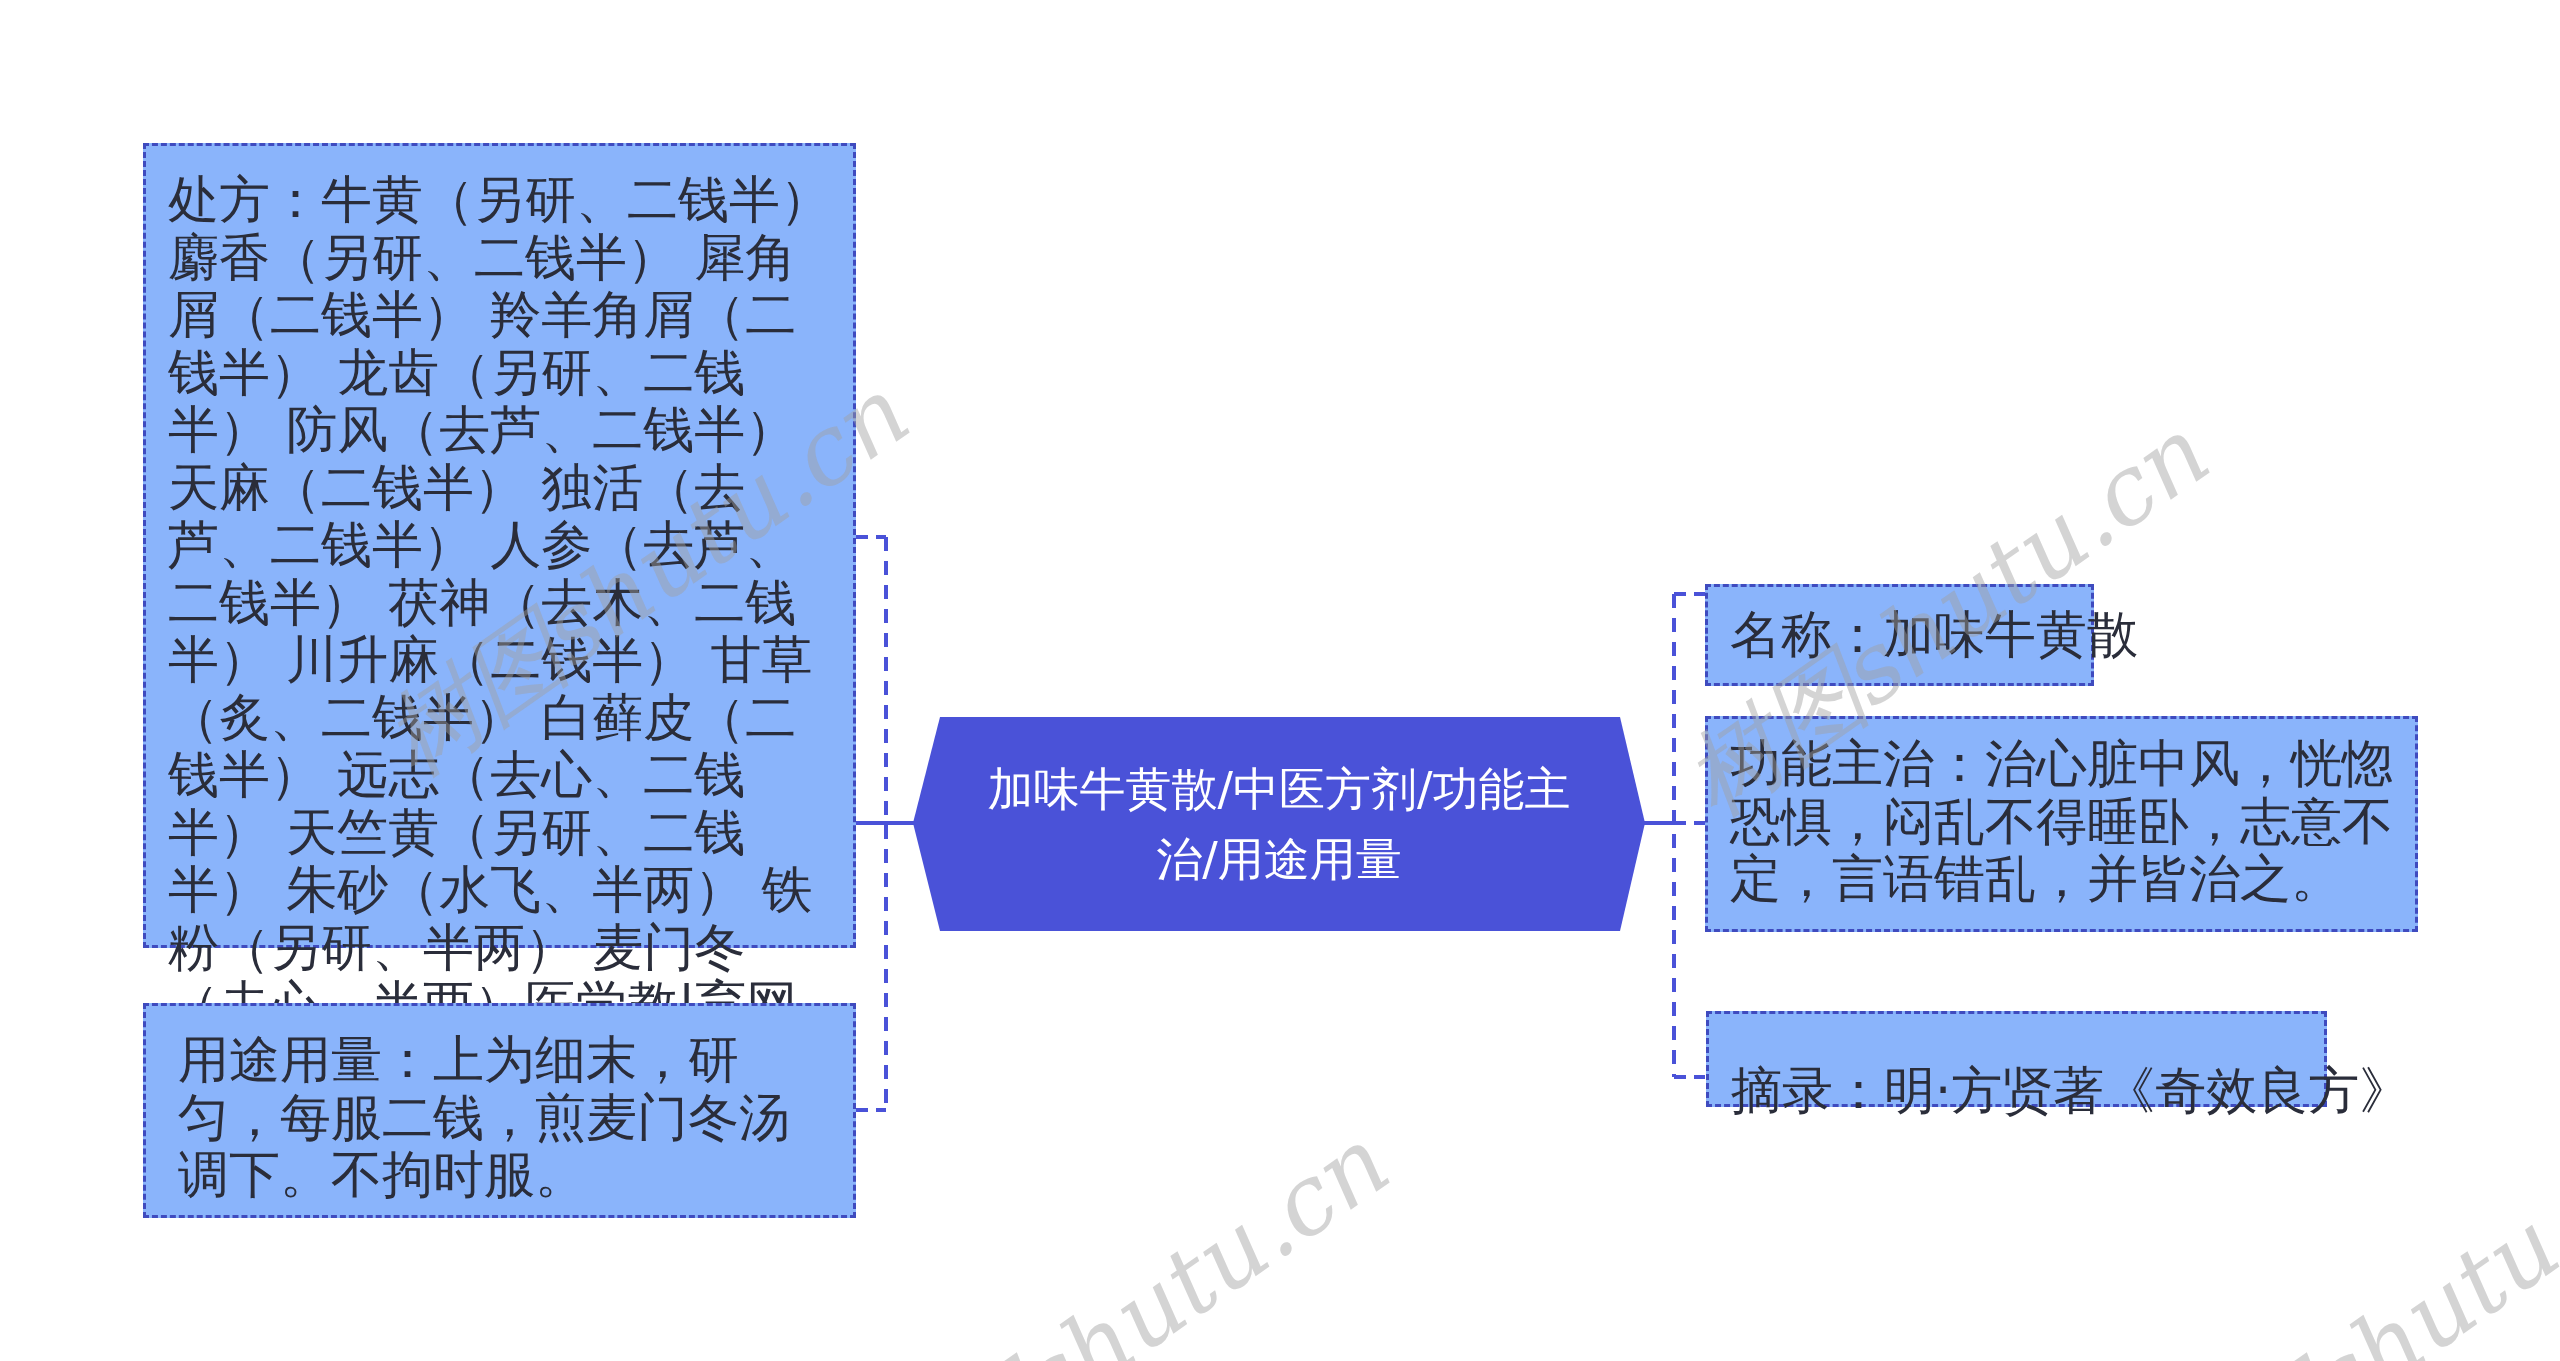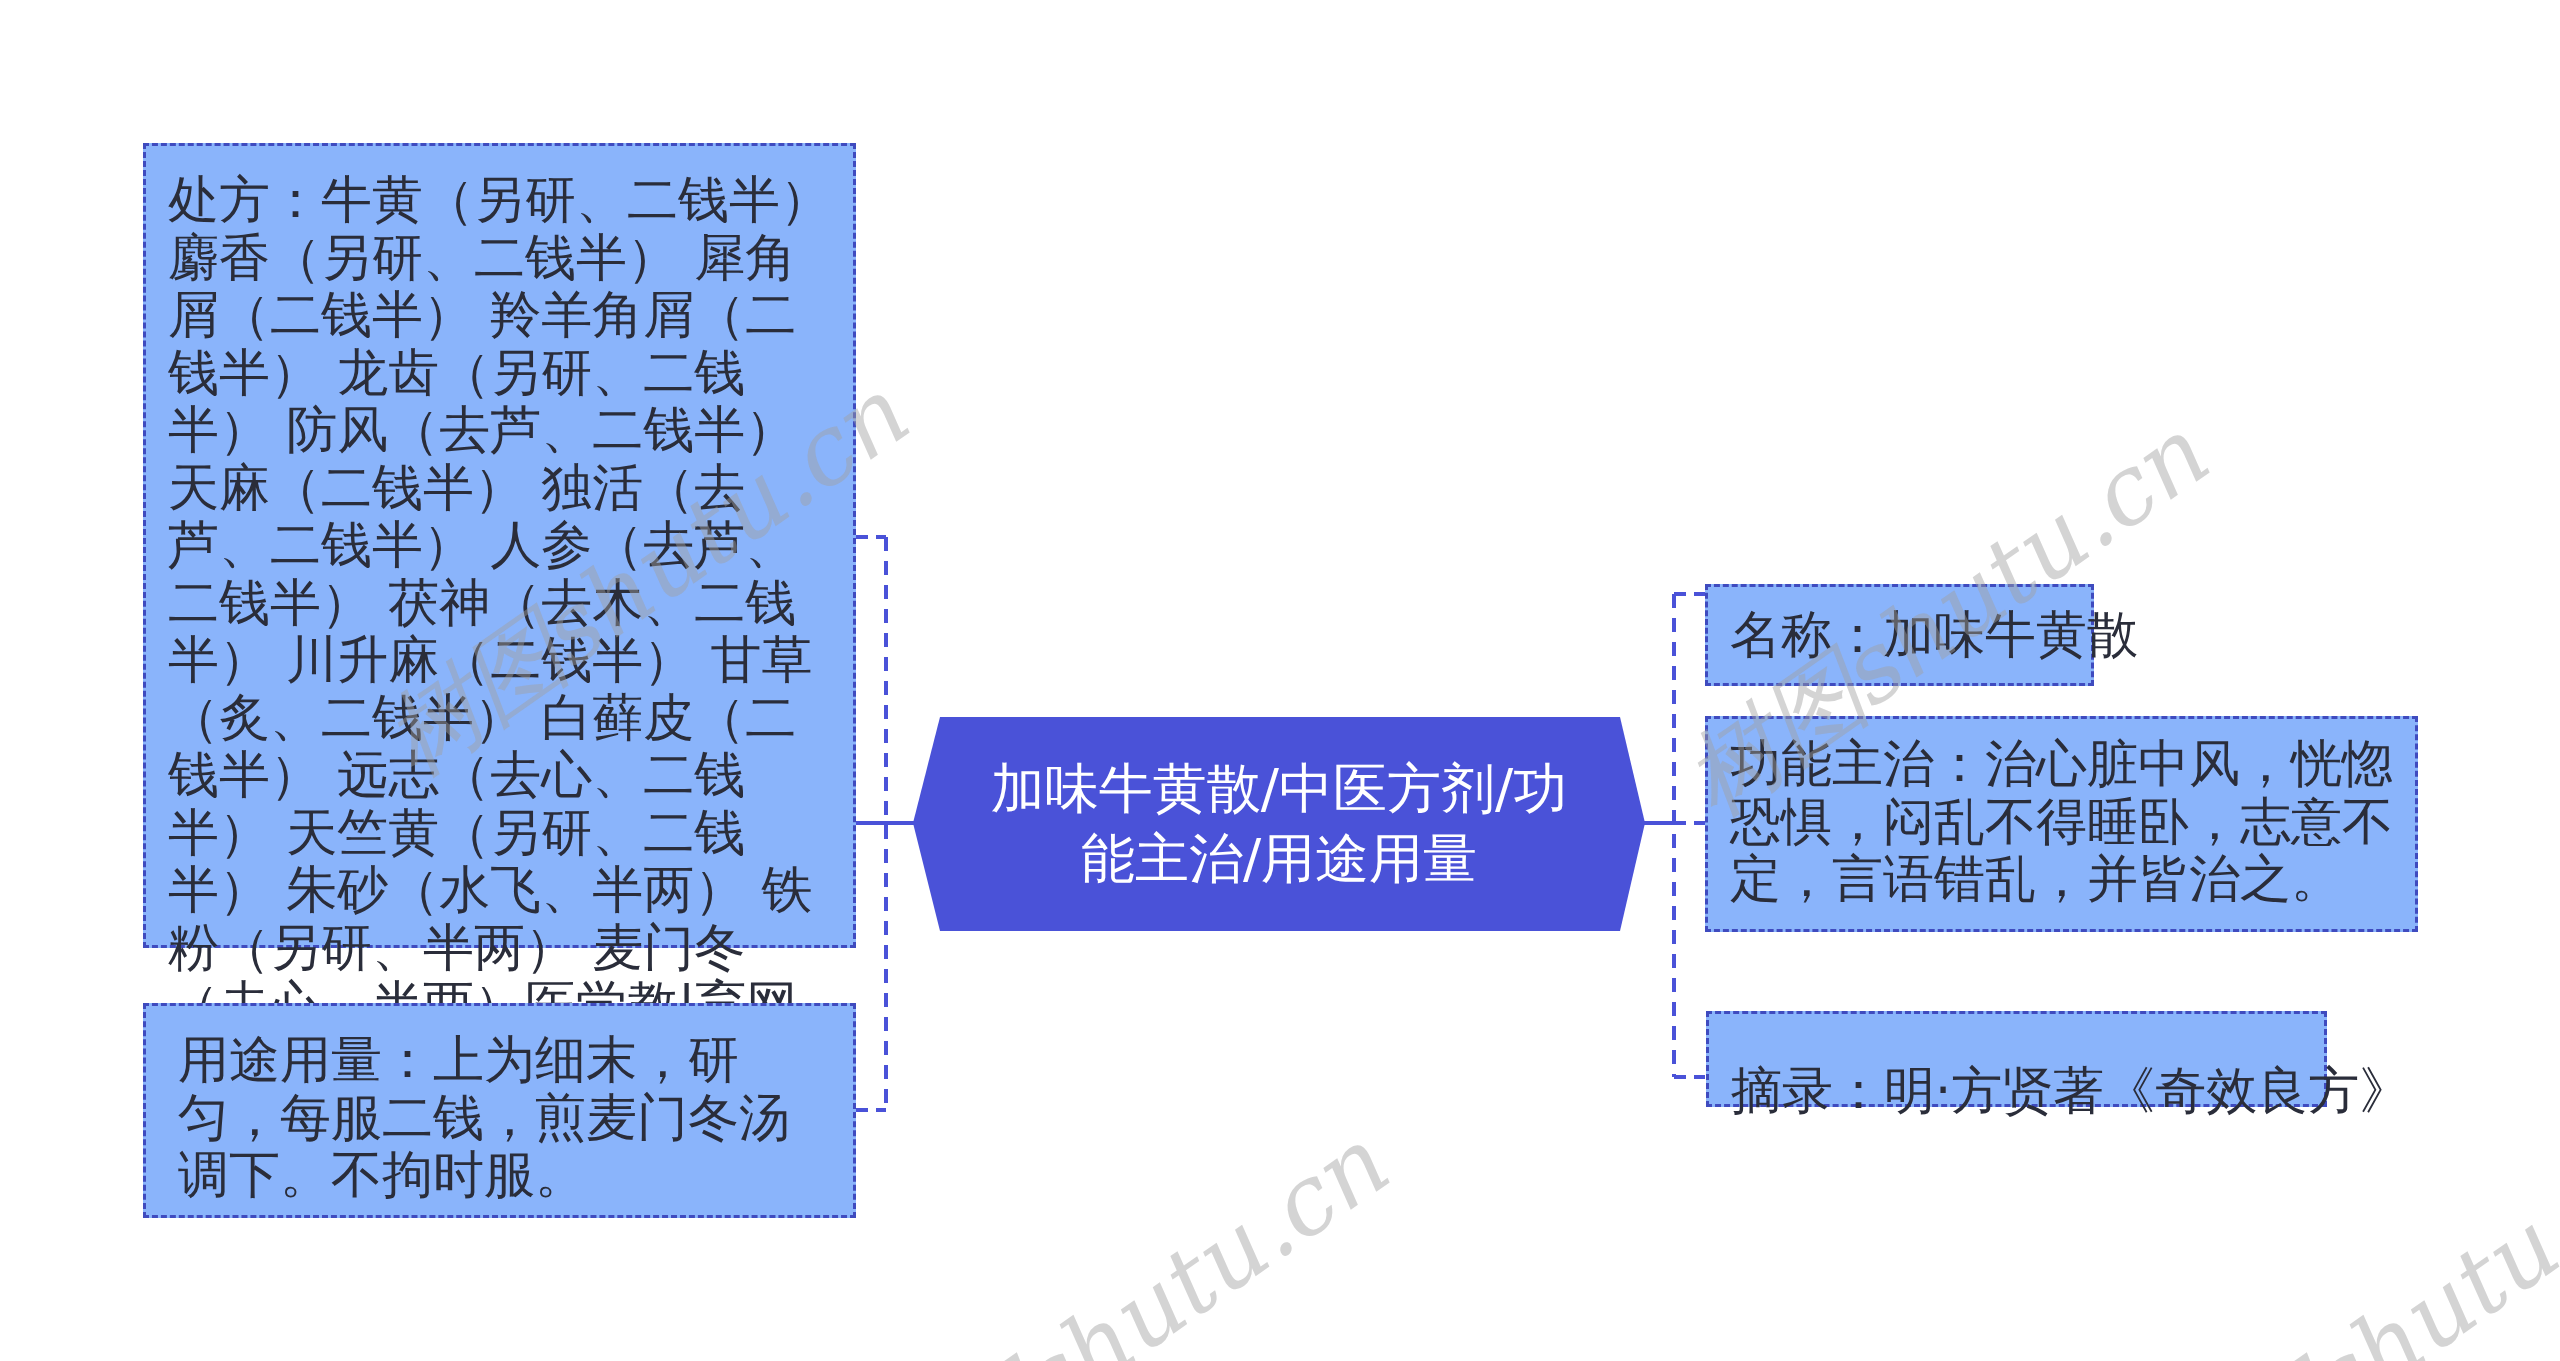--- a/index.html
+++ b/index.html
@@ -15,21 +15,21 @@
     color: #2a2d3a;
     font-size: 51px; line-height: 57.5px;
     padding: 25px 20px 0 22px;
     word-break: break-all;
     z-index: 2;
   }
   .root {
     position: absolute; left: 913px; top: 717px; width: 732px; height: 214px;
     background: #4a52d8;
     clip-path: polygon(27px 0, 707px 0, 732px 106px, 707px 214px, 27px 214px, 0 106px);
-    color: #ffffff; font-size: 54px; line-height: 70px;
+    color: #ffffff; font-size: 46px; line-height: 70px;
     display: flex; align-items: center; justify-content: center; text-align: center;
     padding: 0 60px; box-sizing: border-box; z-index: 2;
   }
   svg.lines { position: absolute; left: 0; top: 0; z-index: 1; }
   .wm {
     position: absolute; color: rgba(160,160,160,0.45);
     font-family: "DejaVu Serif", "Liberation Serif", serif; font-style: italic;
     font-size: 96px; transform: rotate(-35deg); transform-origin: left top;
     white-space: nowrap; z-index: 3; pointer-events: none;
   }

